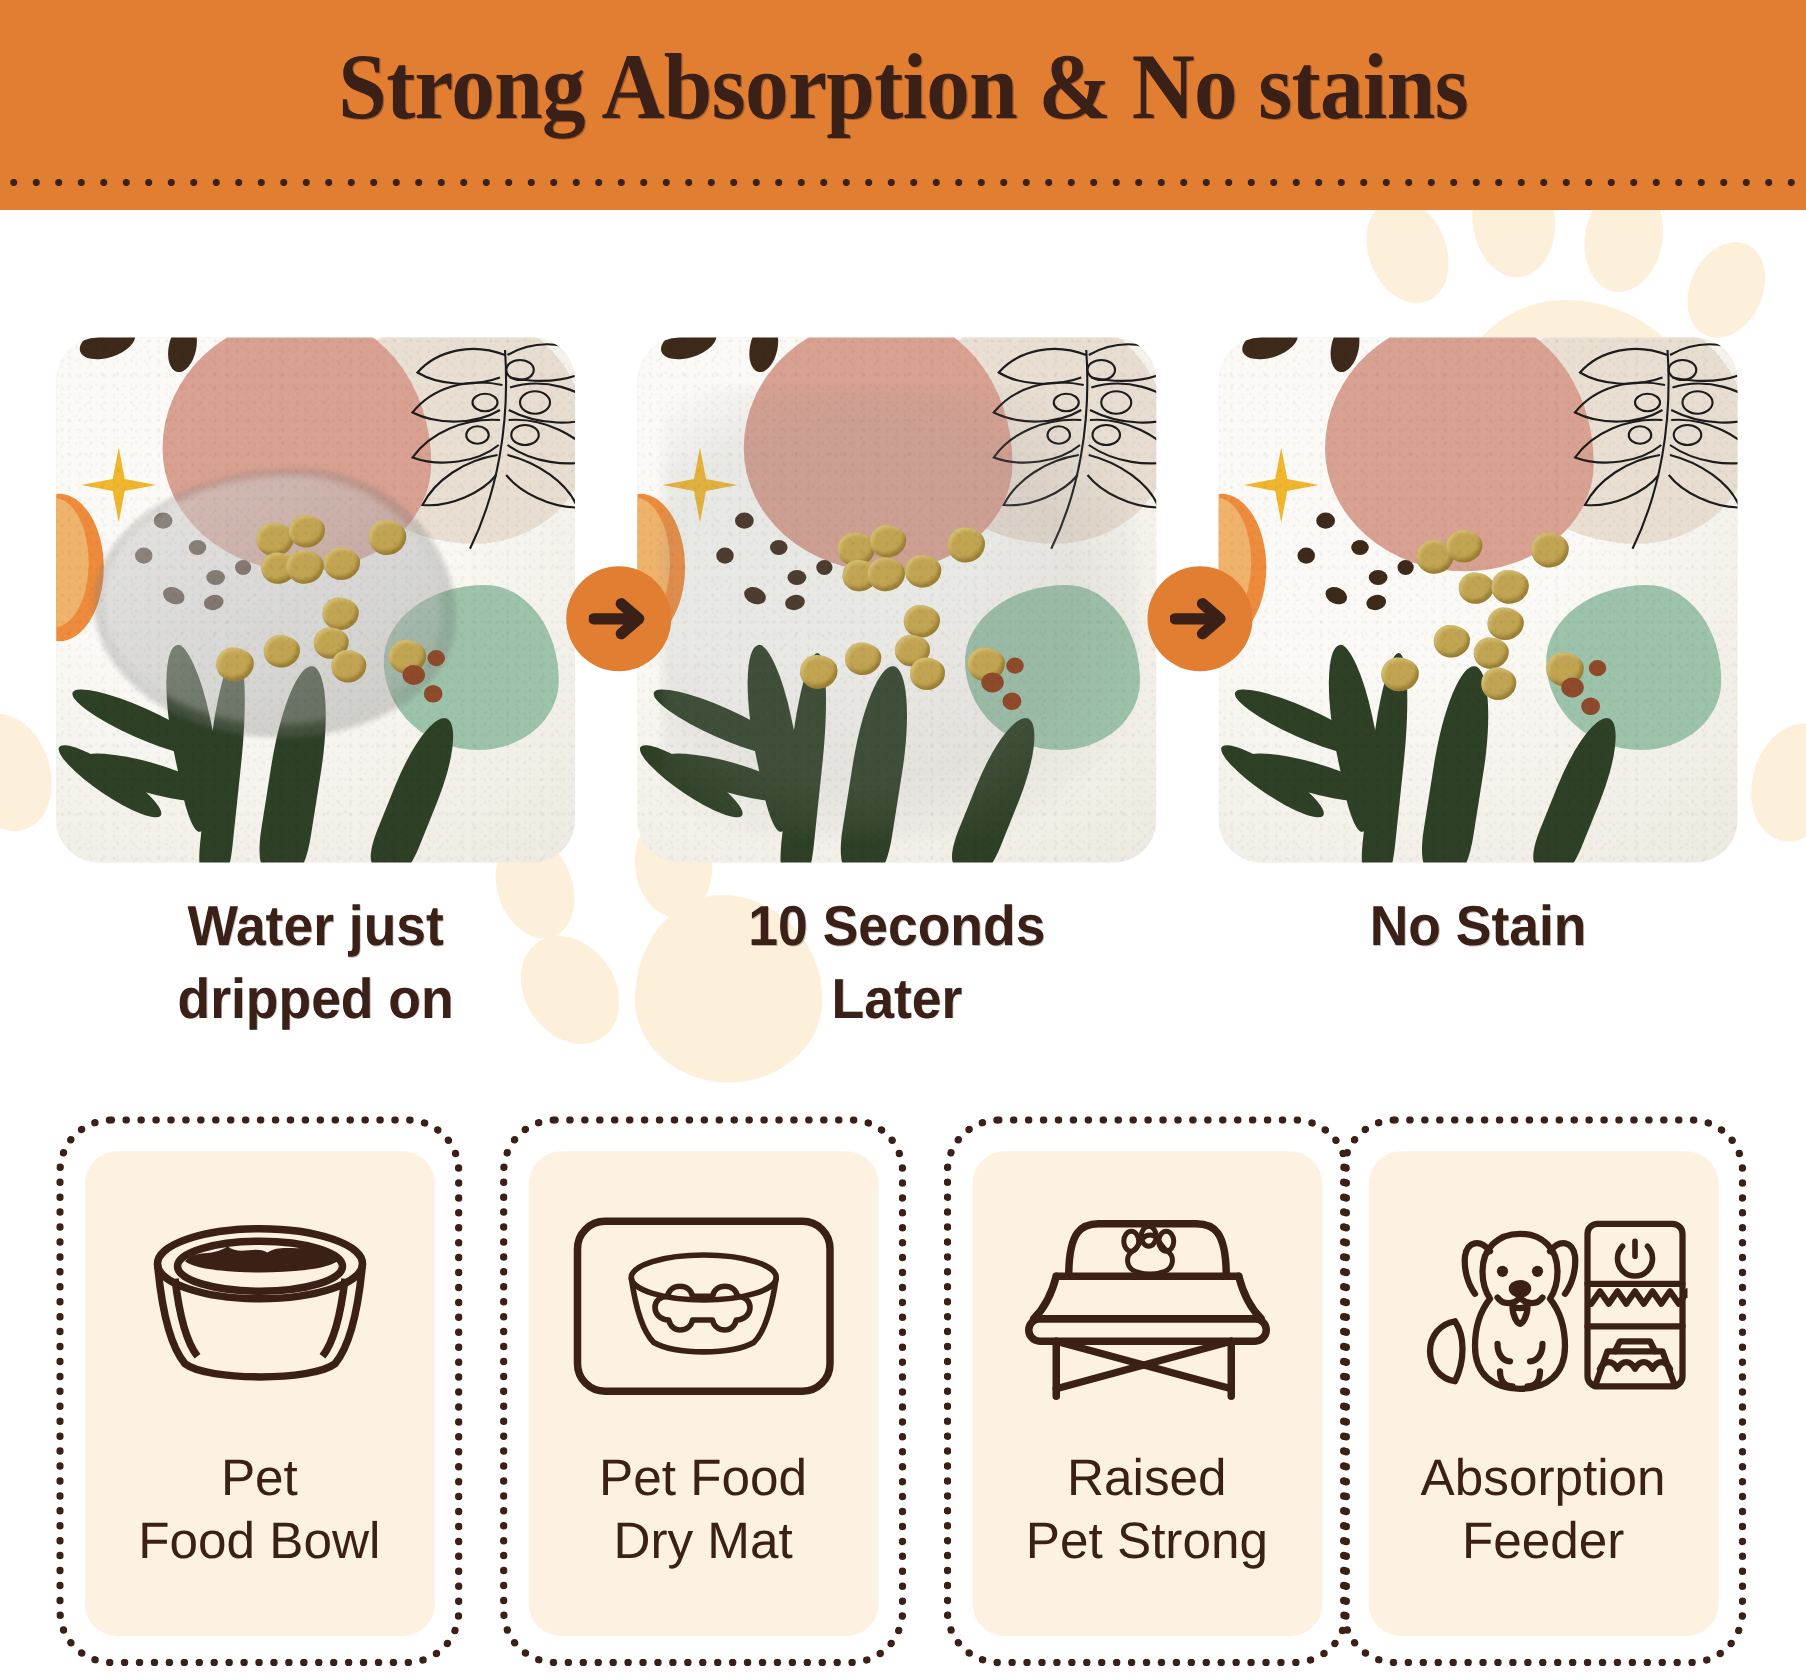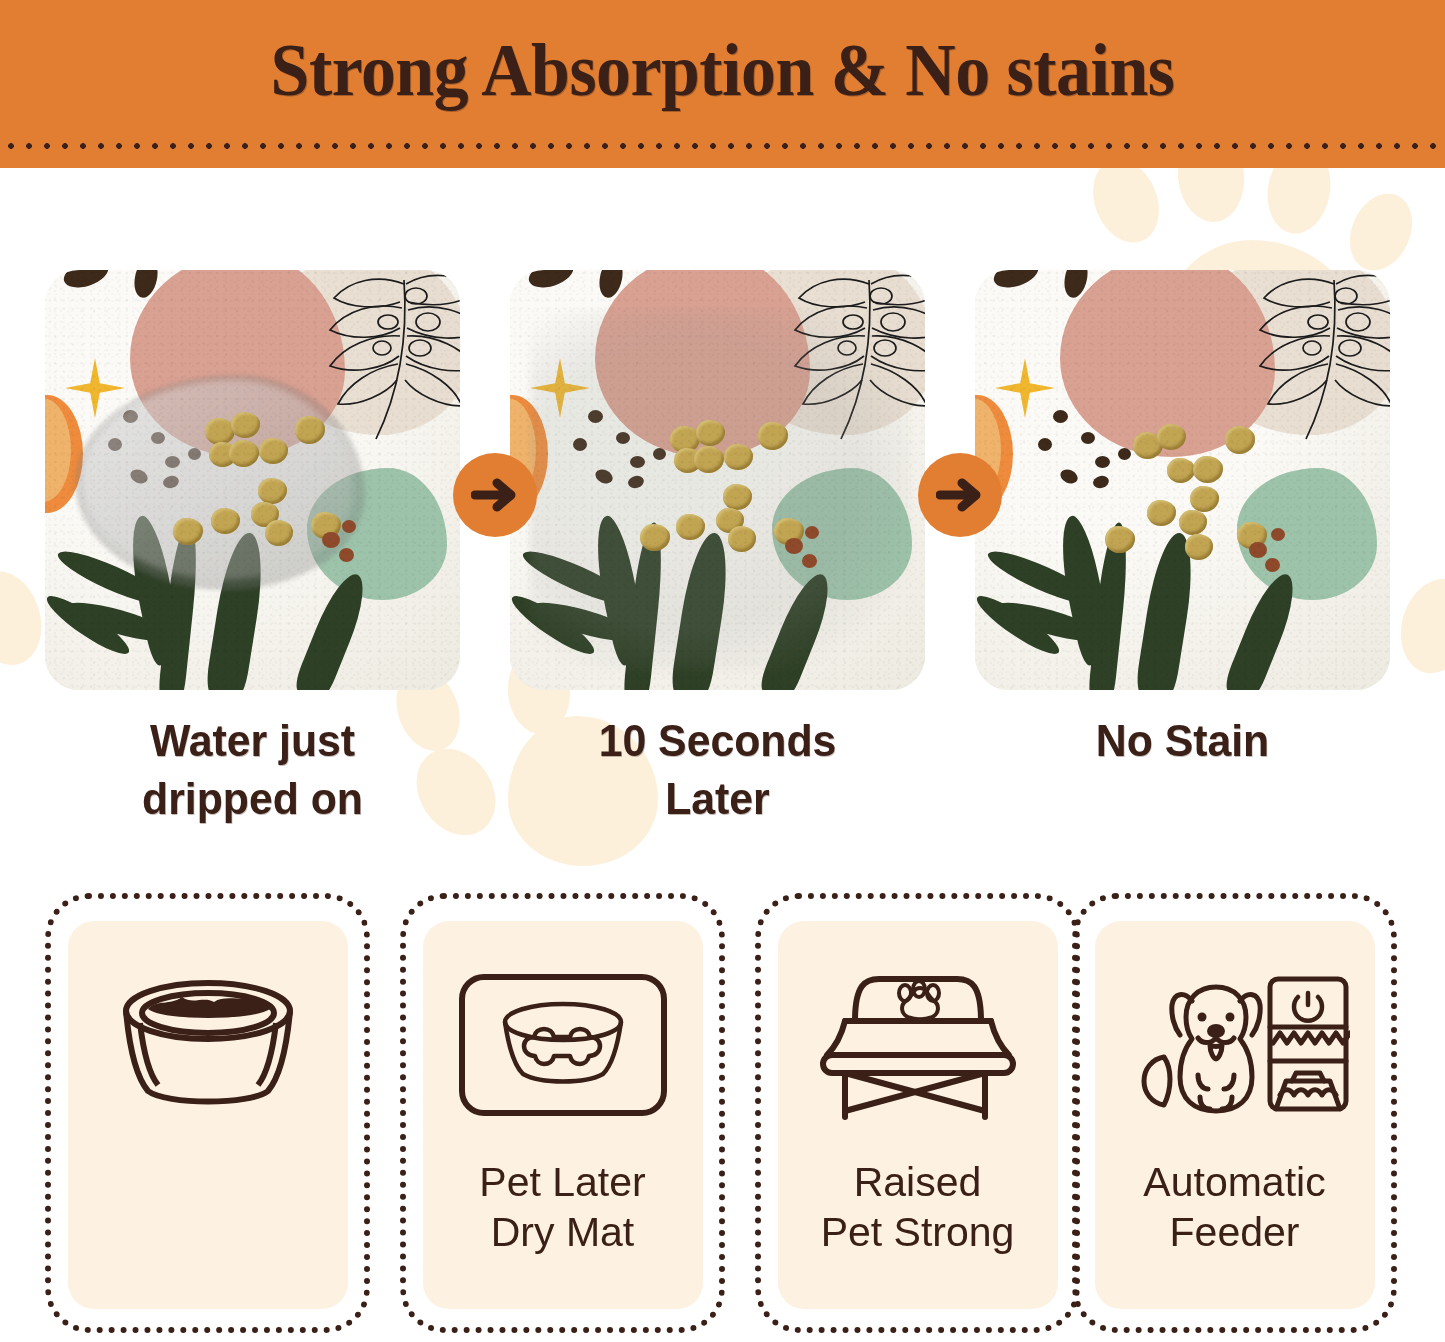--- a/index.html
+++ b/index.html
@@ -385,34 +385,36 @@
         <div class="card-icon">
           <svg width="208" height="140" viewBox="0 0 208 140" fill="none" stroke="#3B2017" stroke-width="6" stroke-linejoin="round">
             <ellipse cx="104" cy="36" rx="82" ry="28"></ellipse>
             <ellipse cx="104" cy="38" rx="66" ry="20"></ellipse>
             <path d="M22 36 C26 80 34 104 44 116 C62 130 146 130 164 116 C174 104 182 80 186 36"></path>
             <path d="M36 48 C40 82 46 100 54 110"></path>
             <path d="M172 48 C168 82 162 100 154 110"></path>
             <path d="M44 34 C52 24 66 31 78 22 C88 30 100 21 110 27 C120 20 134 26 144 22 C154 30 162 26 166 34 C150 46 58 46 44 34Z" fill="#3B2017" stroke="none"></path>
           </svg>
         </div>
+        <div class="card-label">Pet
+Food Bowl</div>
       </div>
     </div>
 
     <div class="card k2">
       <div class="card-inner">
         <div class="card-icon">
           <svg width="212" height="146" viewBox="0 0 212 146" fill="none" stroke="#3B2017" stroke-width="6" stroke-linejoin="round">
             <rect x="5" y="5" width="202" height="136" rx="22"></rect>
             <ellipse cx="106" cy="50" rx="58" ry="18" stroke-width="4.5"></ellipse>
             <path d="M48 50 C52 78 58 94 66 102 C84 112 128 112 146 102 C154 94 160 78 164 50" stroke-width="4.5"></path>
             <path d="M78 84 c-7 0 -11 -5 -11 -10 c0 -5 4 -9 10 -9 c1 -5 5 -8 10 -8 c5 0 9 3 10 8 h16 c1 -5 5 -8 10 -8 c5 0 9 3 10 8 c6 0 10 4 10 9 c0 5 -4 10 -11 10 c-1 5 -5 8 -9 8 c-5 0 -9 -3 -10 -8 h-16 c-1 5 -5 8 -10 8 c-4 0 -8 -3 -9 -8Z" stroke-width="4.5"></path>
           </svg>
         </div>
-        <div class="card-label">Pet Later
+        <div class="card-label">Pet Food
 Dry Mat</div>
       </div>
     </div>
 
     <div class="card k3">
       <div class="card-inner">
         <div class="card-icon">
           <svg width="218" height="152" viewBox="0 0 218 152" fill="none" stroke="#3B2017" stroke-width="6" stroke-linejoin="round" stroke-linecap="round">
             <path d="M46 52 C46 16 56 10 70 10 H148 C162 10 172 16 172 52"></path>
             <path d="M36 52 H182"></path>
@@ -459,18 +461,18 @@
             <path d="M153 78 l7 -10 l7 10 l7 -10 l7 10 l7 -10 l7 10 l7 -10 l7 10 l7 -10 l7 10 l7 -10 l6 10"></path>
             <path d="M156 144 L166 116 H210 L220 144"></path>
             <path d="M172 116 l4 -8 h24 l4 8"></path>
             <path d="M160 130 c4 -7 10 -7 14 0 c4 -7 10 -7 14 0 c4 -7 10 -7 14 0 c4 -7 10 -7 14 0"></path>
             <g stroke-width="4.5">
               <path d="M188 28 V40"></path>
               <path d="M178 32 a14 14 0 1 0 20 0"></path>
             </g>
           </svg>
         </div>
-        <div class="card-label">Automatic
+        <div class="card-label">Absorption
 Feeder</div>
       </div>
     </div>
   </div>
 </div>
 
 </body></html>

